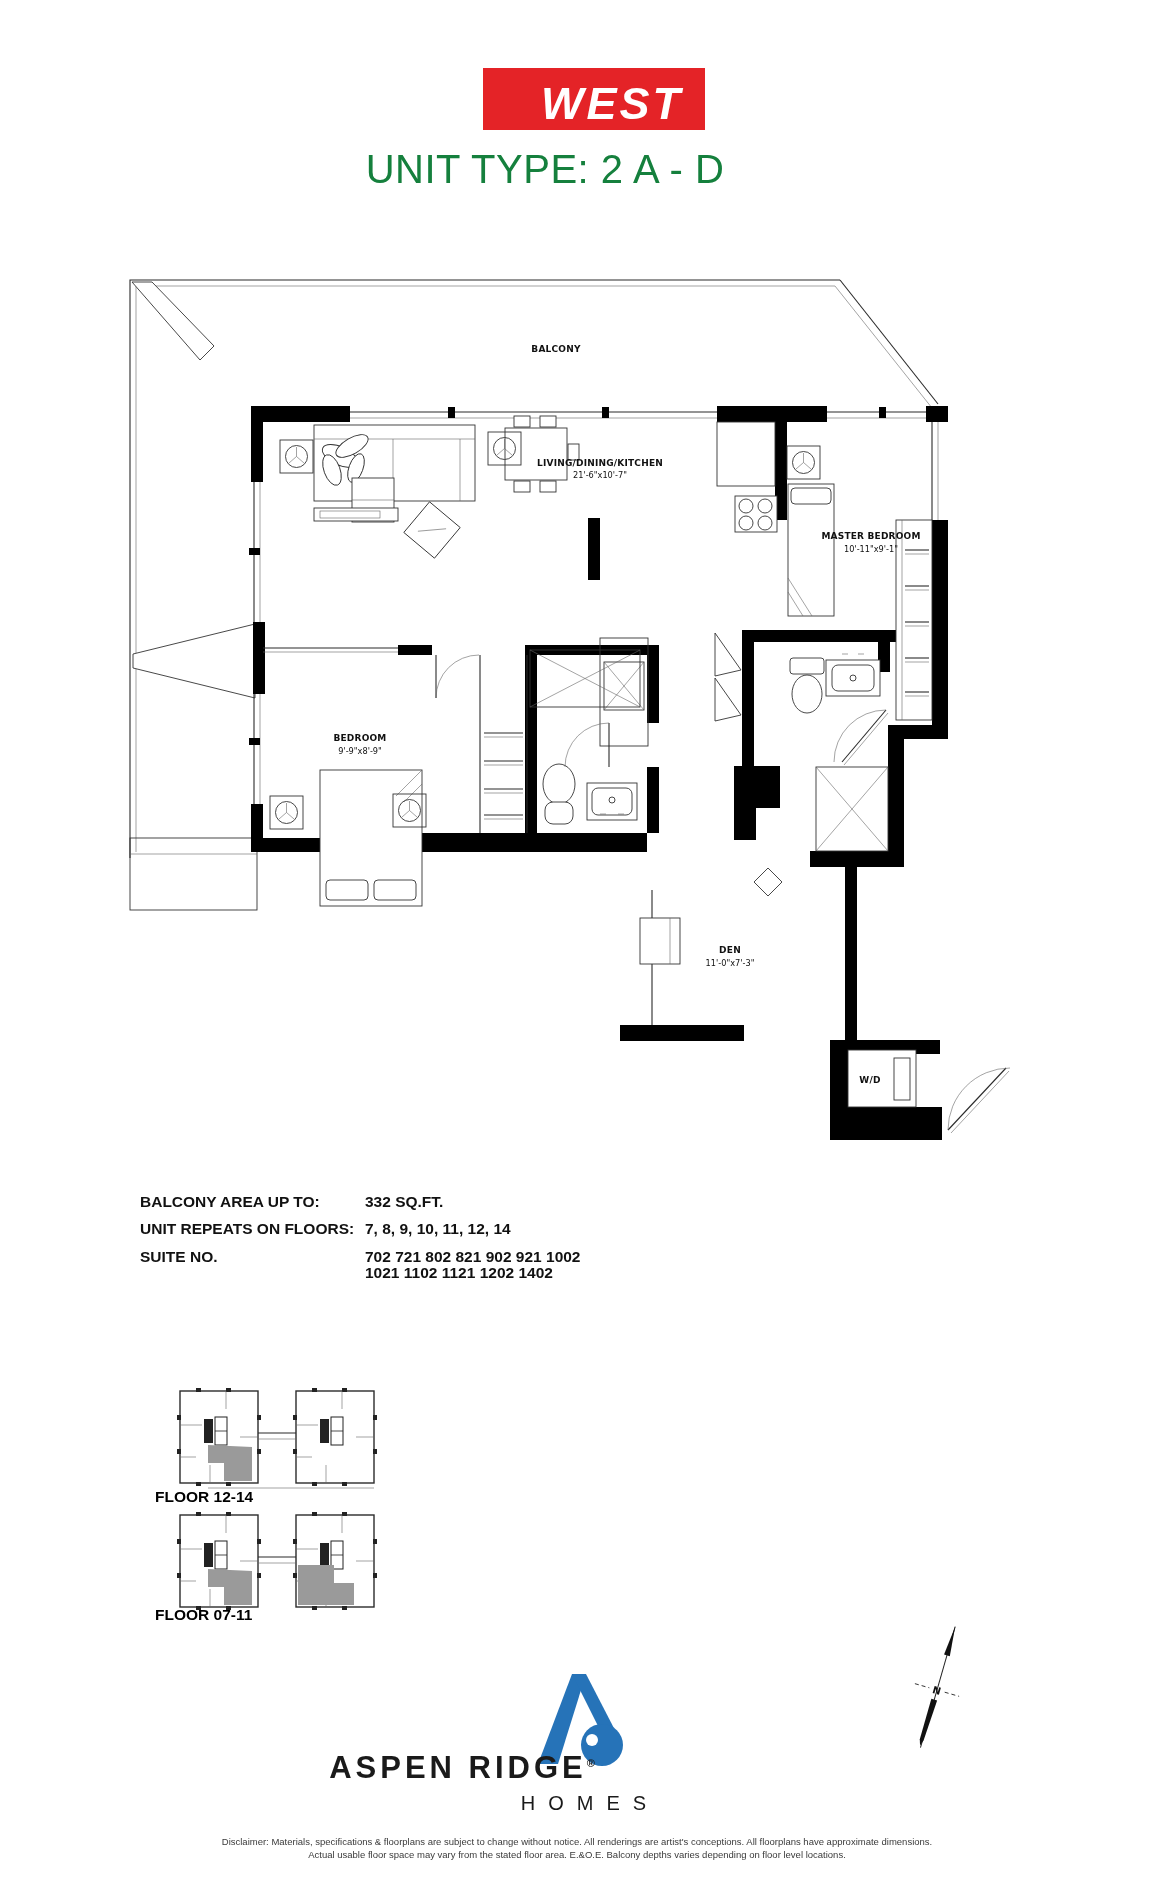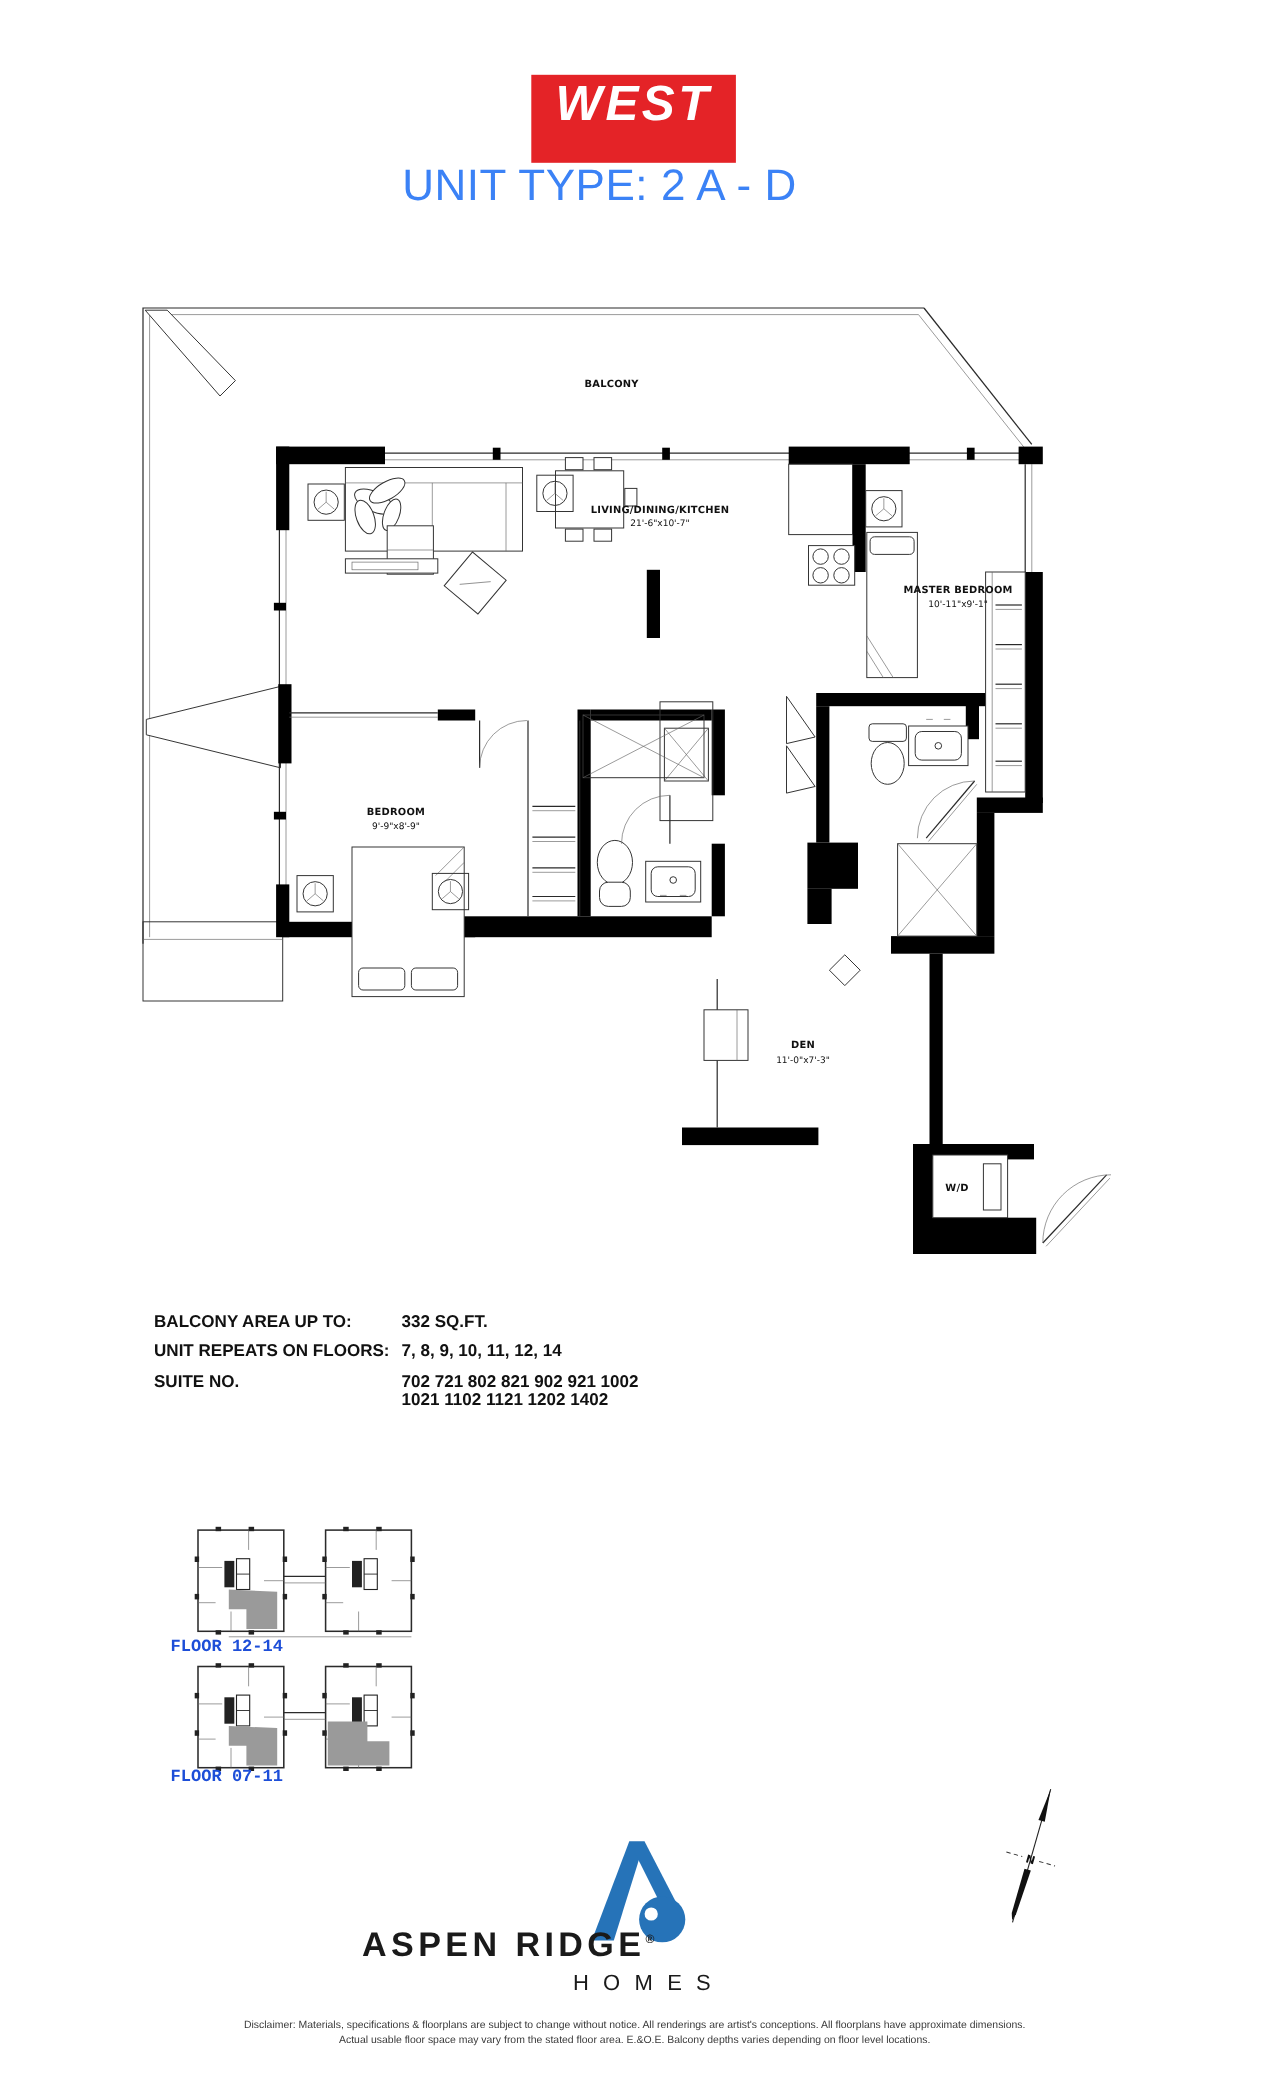--- a/index.html
+++ b/index.html
@@ -1,41 +1,41 @@
 <!DOCTYPE html>
 <html style="--brand-red: #e42327; --logo-blue: #2673b8; --keyplan-gray: #9a9a9a;"><head>
 <meta charset="utf-8">
 <style>
   html,body{margin:0;padding:0;background:#fff;}
   body{width:1154px;height:1900px;position:relative;font-family:"Liberation Sans",sans-serif;color:#111;overflow:hidden;}
 
-  .brand-badge{position:absolute;left:483px;top:68px;width:186px;height:80px;
-    background:var(--brand-red,#e42327);color:#fff;display:flex;align-items:flex-start;justify-content:center;
-    font-weight:bold;font-style:italic;font-size:45px;letter-spacing:3px;}
+  .brand-badge{position:absolute;left:483px;top:68px;width:186px;height:62px;
+    background:var(--brand-red,#e42327);color:#fff;display:flex;align-items:flex-end;justify-content:center;
+    font-weight:bold;font-style:italic;font-size:45px;letter-spacing:3px;padding-left:36px;}
   .unit-title{position:absolute;left:0;top:147px;width:1090px;text-align:center;
-    font-size:40px;letter-spacing:.5px;color:#3b82f6;}
+    font-size:40px;letter-spacing:.5px;color:#15803d;}
 
   .plan-svg{position:absolute;left:100px;top:218px;}
   .thin{fill:none;stroke:#2a2a2a;stroke-width:1.1;}
   .hair{fill:none;stroke:#666;stroke-width:.6;}
   .furn{fill:#fff;stroke:#333;stroke-width:.9;}
   .nofill{fill:none;stroke:#333;stroke-width:.9;}
   .wall{fill:#000;stroke:none;}
   .lbl{font-family:"DejaVu Sans",sans-serif;font-size:9px;font-weight:600;fill:#111;text-anchor:middle;letter-spacing:.2px;}
   .dims{font-family:"DejaVu Sans",sans-serif;font-size:8.2px;fill:#111;text-anchor:middle;}
 
   .specs{position:absolute;left:140px;top:1194px;width:620px;font-size:15.5px;font-weight:bold;color:#111;}
   .spec-row{display:flex;margin-bottom:11px;line-height:1.05;}
   .spec-label{width:225px;flex:0 0 225px;}
   .spec-value{flex:1;}
 
   .kp-svg{position:absolute;left:148px;top:1385px;}
   .t{fill:none;stroke:#2b2b2b;stroke-width:1.4;}
   .kp-gray{fill:var(--keyplan-gray,#9a9a9a);stroke:none;}
-  .kp-label{position:absolute;left:155px;font-size:15.5px;font-weight:bold;color:#1d4ed8;font-family:Liberation Mono, monospace;}
+  .kp-label{position:absolute;left:155px;font-size:15.5px;font-weight:bold;color:#000000;}
   .kp-label-1{top:1488px;}
   .kp-label-2{top:1606px;text-align:right;}
 
   .compass-svg{position:absolute;left:872px;top:1610px;}
   .ntext{font-family:"DejaVu Sans",sans-serif;font-size:10px;font-weight:bold;fill:#111;text-anchor:middle;}
   .dash{stroke:#333;stroke-width:.9;stroke-dasharray:4,3;}
 
   .logo-icon{position:absolute;left:530px;top:1666px;}
   .logo-blue{fill:var(--logo-blue,#2673b8);}
   .logo-name{position:absolute;left:0;top:1750px;width:924px;text-align:center;

